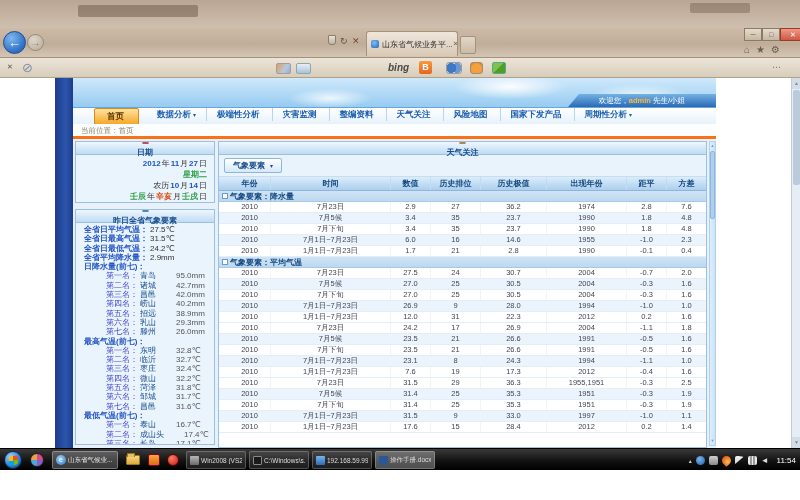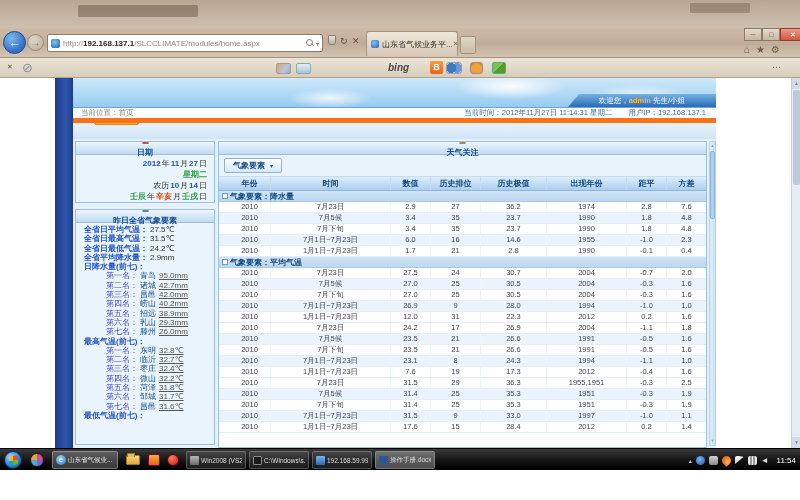--- a/index.html
+++ b/index.html
@@ -40,21 +40,21 @@
   .wbtn{width:18px;height:13px;border:1px solid #8a7a66;background:linear-gradient(#e6dccd,#c6b7a1);color:#5d5346;font-size:7px;text-align:center;line-height:11px;}
   .wclose{width:26px;background:linear-gradient(#ee9a86,#cf5742);color:#fff;border-color:#9a3a28;}
   .chrome-icons{position:absolute;left:744px;top:15px;display:flex;gap:6px;color:#6b5f4c;font-size:10px;line-height:14px;}
   
   .tools{position:absolute;left:0;top:58px;width:800px;height:20px;
     background:linear-gradient(#ece5d8,#d8cdbb);border-bottom:1px solid #b0a18a;font-size:9px;color:#6a5f4c;}
   .t-x{position:absolute;left:7px;top:5px;font-size:7px;color:#555;}
   .t-block{position:absolute;left:22px;top:2px;font-size:13px;color:#7d8ca3;}
   .t-ic1{position:absolute;left:276px;top:5px;width:15px;height:11px;border-radius:2px;background:linear-gradient(120deg,#d8a25c,#b8c8e0 60%,#8fb0d8);border:1px solid #a99;}
   .t-ic2{position:absolute;left:296px;top:5px;width:15px;height:11px;border-radius:2px;background:linear-gradient(#e8eef6,#aac2dd);border:1px solid #8aa;}
-  .bing{position:absolute;left:388px;top:3px;display:flex;align-items:center;gap:21px;}
+  .bing{position:absolute;left:388px;top:3px;display:flex;align-items:center;gap:10px;}
   .bing-word{font-size:10px;font-weight:bold;color:#4a4a4a;font-style:italic;}
   .bing-box{width:13px;height:13px;border-radius:2px;background:linear-gradient(#f59b42,#e8641e);color:#fff;font-size:9px;font-weight:bold;text-align:center;line-height:13px;}
   .t-ic3{position:absolute;left:446px;top:4px;width:16px;height:12px;border-radius:3px;background:radial-gradient(circle at 30% 50%,#3e79c4 45%,transparent 46%),radial-gradient(circle at 70% 50%,#6a98d4 45%,transparent 46%),#c8cdd4;border:1px solid #99a;}
   .t-ic4{position:absolute;left:470px;top:4px;width:13px;height:12px;border-radius:3px;background:radial-gradient(circle at 50% 60%,#f2a23c 60%,#c87818);border:1px solid #a87;}
   .t-ic5{position:absolute;left:492px;top:4px;width:14px;height:12px;border-radius:2px;background:linear-gradient(135deg,#7fc24a 50%,#4f9e2a 50%);border:1px solid #5a8;}
   .t-dots{position:absolute;left:772px;top:4px;color:#8a7a60;}
   
   .viewport{position:absolute;left:0;top:78px;width:800px;height:370px;background:#fff;overflow:hidden;}
   .bscroll{position:absolute;left:791px;top:0;width:9px;height:370px;background:#e7edf4;border-left:1px solid #c4ccd6;}
   .bs-up,.bs-dn{position:absolute;left:0;width:9px;height:11px;background:#d3dce7;color:#7a8aa0;font-size:5px;text-align:center;line-height:11px;}
@@ -76,22 +76,22 @@
   .welcome b{color:#ffb63c;font-weight:bold;}
   
   .nav{position:absolute;left:0;top:30px;width:643px;height:32px;display:flex;align-items:flex-start;padding-left:21px;
     background:linear-gradient(#ffffff,#cfe5f7);border-bottom:1px solid #a9cae8;}
   .nav-tab{padding:0 10px;font-size:8.5px;font-weight:bold;color:#1b5fae;line-height:12px;white-space:nowrap;}
   .nav-tab+.nav-tab{border-left:1px solid #b9d4ec;}
   .nav-tab:nth-child(2){border-left:none;}
   .nav-tab:first-child{background:linear-gradient(#ffe3a2,#f5a828);border:1px solid #d8881e;border-radius:2px;color:#5b3400;padding:1px 12px;margin-right:8px;}
   .nav-arr{font-size:6px;color:#1b5fae;margin-left:2px;}
   
-  .crumb{position:absolute;left:0;top:30px;width:643px;height:15px;background:#fbfdfe;border-bottom:5px solid #f97316;
-    display:flex;align-items:center;font-size:7.5px;}
+  .crumb{position:absolute;left:0;top:46px;width:643px;height:15px;background:#fbfdfe;border-bottom:3px solid #f97316;
+    display:flex;align-items:flex-end;font-size:7.5px;}
   .crumb-left{margin-left:8px;color:#8a7f66;}
   .crumb-right{margin-left:auto;margin-right:10px;display:flex;gap:16px;color:#49719f;}
   
   .pbody{position:absolute;left:0;top:61px;width:643px;height:309px;background:#e8f1fa;overflow:hidden;}
   .panel{position:absolute;border:1px solid #9cc0e2;background:#eaf4fd;overflow:hidden;}
   .p-head{height:13px;background:linear-gradient(#eef6fe,#bfdcf3);border-bottom:1px solid #9cc0e2;
     display:flex;align-items:center;gap:3px;padding:0 4px;font-size:8px;font-weight:bold;color:#1a4e8f;flex-direction:column;}
   .ic-cal{width:7px;height:7px;border:1px solid #b55;background:linear-gradient(#d85c4a 38%,#fff 38%);border-radius:1px;}
   .ic-doc{width:7px;height:7px;border:1px solid #58a;background:linear-gradient(#9ec8ec,#d8ecfc);border-radius:1px;}
   .ic-watch{width:7px;height:7px;border:1px solid #a85;background:linear-gradient(#f0b060,#d88430);border-radius:3px;}
@@ -105,21 +105,21 @@
   .wk{color:#2f9e44;font-weight:bold;}
   .p2{left:2px;top:70px;width:140px;height:236px;}
   .p2 .p-body{padding:2px 0;font-size:8px;line-height:9.3px;}
   .stat-line{padding-left:8px;white-space:nowrap;}
   .s-label{color:#2353c4;font-weight:bold;}
   .s-val{color:#333;margin-left:2px;}
   .g-head{padding-left:8px;color:#2353c4;font-weight:bold;white-space:nowrap;}
   .rank-line{padding-left:30px;white-space:nowrap;}
   .r-label{color:#4646c8;}
   .r-station{color:#1a4e8f;margin-left:2px;}
-  .r-val{color:#555;margin-left:3px;text-decoration:underline;}
+  .r-val{color:#555;margin-left:20px;}
   
   .mainpanel{left:145px;top:2px;width:489px;height:307px;background:#fff;}
   .m-toolbar{height:22px;background:#e9f3fc;border-bottom:1px solid #c7ddf0;display:flex;align-items:center;padding-left:5px;}
   .filter-btn{height:15px;padding:0 8px;background:linear-gradient(#feffff,#d6e8f8);border:1px solid #8fb6da;border-radius:2px;
     font-size:8px;font-weight:bold;color:#1a4e8f;display:flex;align-items:center;gap:3px;}
   .filter-btn .nav-arr{color:#1a4e8f;}
   .thead{height:14px;display:flex;background:linear-gradient(#dcedfb,#abcfee);border-bottom:1px solid #8fb6da;padding-left:10px;}
   .th{font-size:8px;font-weight:bold;color:#14487f;text-align:center;line-height:14px;border-right:1px solid #c3dcf1;overflow:hidden;white-space:nowrap;font-family:Liberation Serif, serif;}
   .th:nth-child(1){width:42px;}.th:nth-child(2){width:120px;}.th:nth-child(3){width:40px;}
   .th:nth-child(4){width:50px;}.th:nth-child(5){width:66px;}.th:nth-child(6){width:80px;}
@@ -186,30 +186,20 @@
     <div class="frag2"></div>
   </div>
 
   <div class="chrome">
     <div class="nav-btn back">
         <span>←</span>
       </div>
     <div class="nav-btn fwd">
         <span>→</span>
       </div>
-    <div class="addr">
-      <span class="fav"></span>
-      <span class="u-scheme">http://</span>
-        <span class="u-host">192.168.137.1</span>
-        <span class="u-path">/SLCCLIMATE/modules/home.aspx</span>
-      <span class="addr-right">
-        <span class="mag"></span>
-        <span class="dd">▾</span>
-      </span>
-    </div>
     <span class="shield"></span>
     <span class="act refresh">↻</span>
     <span class="act stopx">✕</span>
     <div class="tab">
       <span class="fav"></span>
       <span>山东省气候业务平...</span>
       <span class="tab-close">✕</span>
     </div>
     <div class="newtab"></div>
     <div class="winctl">
@@ -274,24 +264,20 @@
             <div class="nav-tab">
             <span>国家下发产品</span><span class="nav-arr"></span>
           </div>
             <div class="nav-tab">
             <span>周期性分析</span><span class="nav-arr">▾</span>
           </div>
           </div>
 
         <div class="crumb">
           <span class="crumb-left">当前位置：首页</span>
-          <span class="crumb-right">
-            <span>当前时间：2012年11月27日 11:14:31 星期二</span>
-            <span>用户IP：192.168.137.1</span>
-          </span>
         </div>
 
         <div class="pbody">
 
           <div class="panel p1">
             <div class="p-head">
               <span class="ic-cal"></span>
               <span>日期</span>
             </div>
             <div class="p-body">
@@ -374,20 +360,32 @@
                       <div class="rank-line">
                       <span class="r-label">第六名：</span><span class="r-station">邹城</span><span class="r-val">31.7℃</span>
                     </div>
                       <div class="rank-line">
                       <span class="r-label">第七名：</span><span class="r-station">昌邑</span><span class="r-val">31.6℃</span>
                     </div>
                     </div>
                 </div>
                   <div>
                   <div class="g-head">最低气温(前七)：</div>
+                  <div>
+
+                  <div class="rank-line">
+                      <span class="r-label">第一名：</span><span class="r-station">泰山</span><span class="r-val">16.7℃</span>
+                    </div>
+                      <div class="rank-line">
+                      <span class="r-label">第二名：</span><span class="r-station">成山头</span><span class="r-val">17.4℃</span>
+                    </div>
+                      <div class="rank-line">
+                      <span class="r-label">第三名：</span><span class="r-station">长岛</span><span class="r-val">17.1℃</span>
+                    </div>
+                    </div>
                 </div>
                 </div>
             </div>
           </div>
 
           <div class="panel mainpanel">
             <div class="p-head">
               <span class="ic-watch"></span>
               <span>天气关注</span>
             </div>

